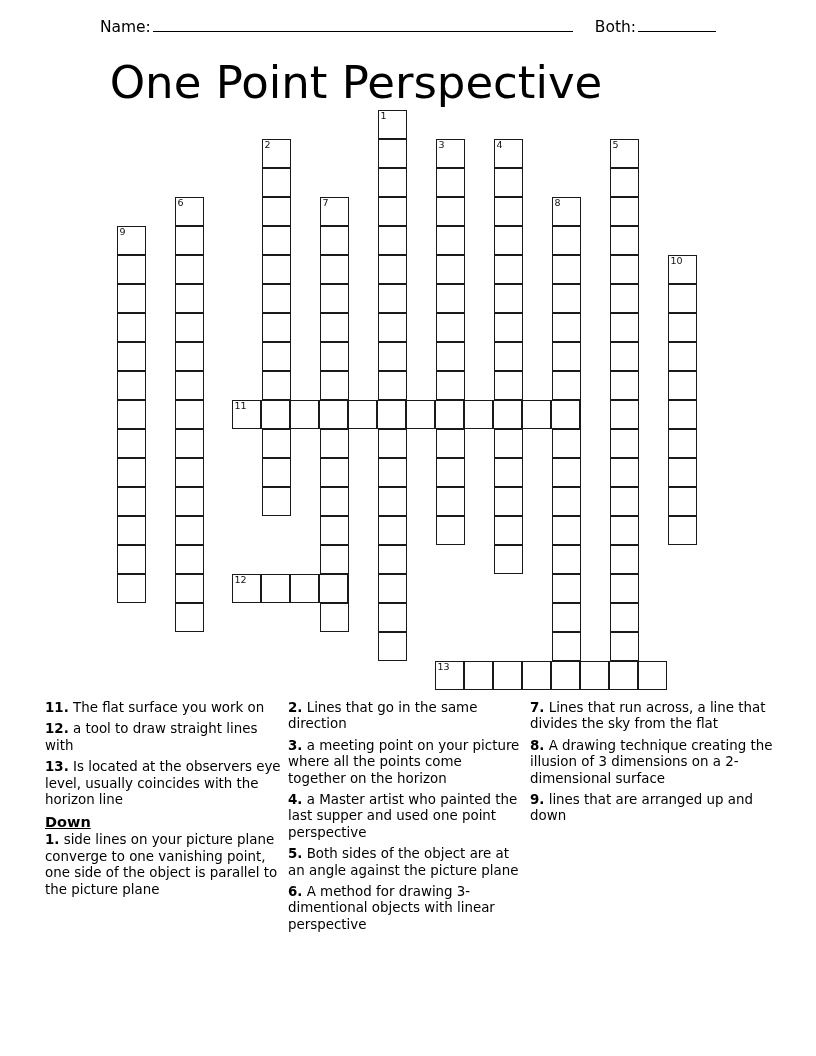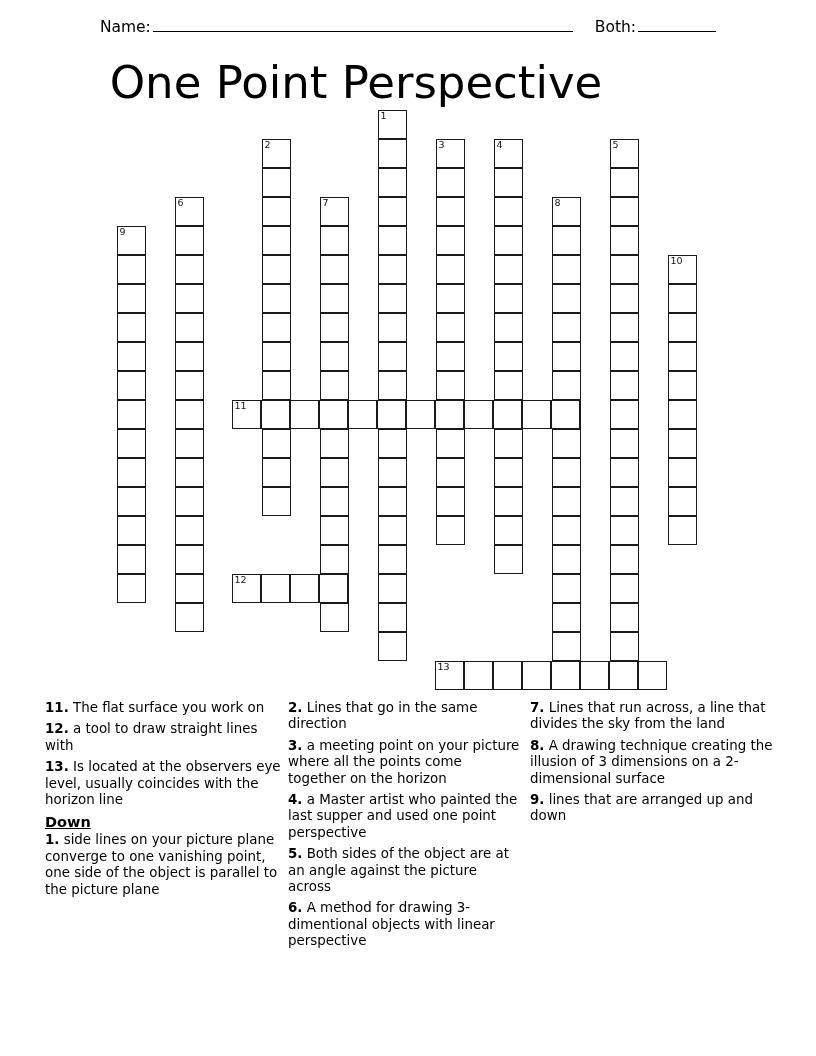--- a/index.html
+++ b/index.html
@@ -319,32 +319,32 @@
       <div class="clue">
         <b>3.</b>
         <span>a meeting point on your picture where all the points come together on the horizon</span>
       </div>
       <div class="clue">
         <b>4.</b>
         <span>a Master artist who painted the last supper and used one point perspective</span>
       </div>
       <div class="clue">
         <b>5.</b>
-        <span>Both sides of the object are at an angle against the picture across</span>
+        <span>Both sides of the object are at an angle against the picture plane</span>
       </div>
       <div class="clue">
         <b>6.</b>
         <span>A method for drawing 3-dimentional objects with linear perspective</span>
       </div>
     </div>
 
     <div class="col col2">
       <div class="clue">
         <b>7.</b>
-        <span>Lines that run across, a line that divides the sky from the land</span>
+        <span>Lines that run across, a line that divides the sky from the flat</span>
       </div>
       <div class="clue">
         <b>8.</b>
         <span>A drawing technique creating the illusion of 3 dimensions on a 2-dimensional surface</span>
       </div>
       <div class="clue">
         <b>9.</b>
         <span>lines that are arranged up and down</span>
       </div>
     </div>

